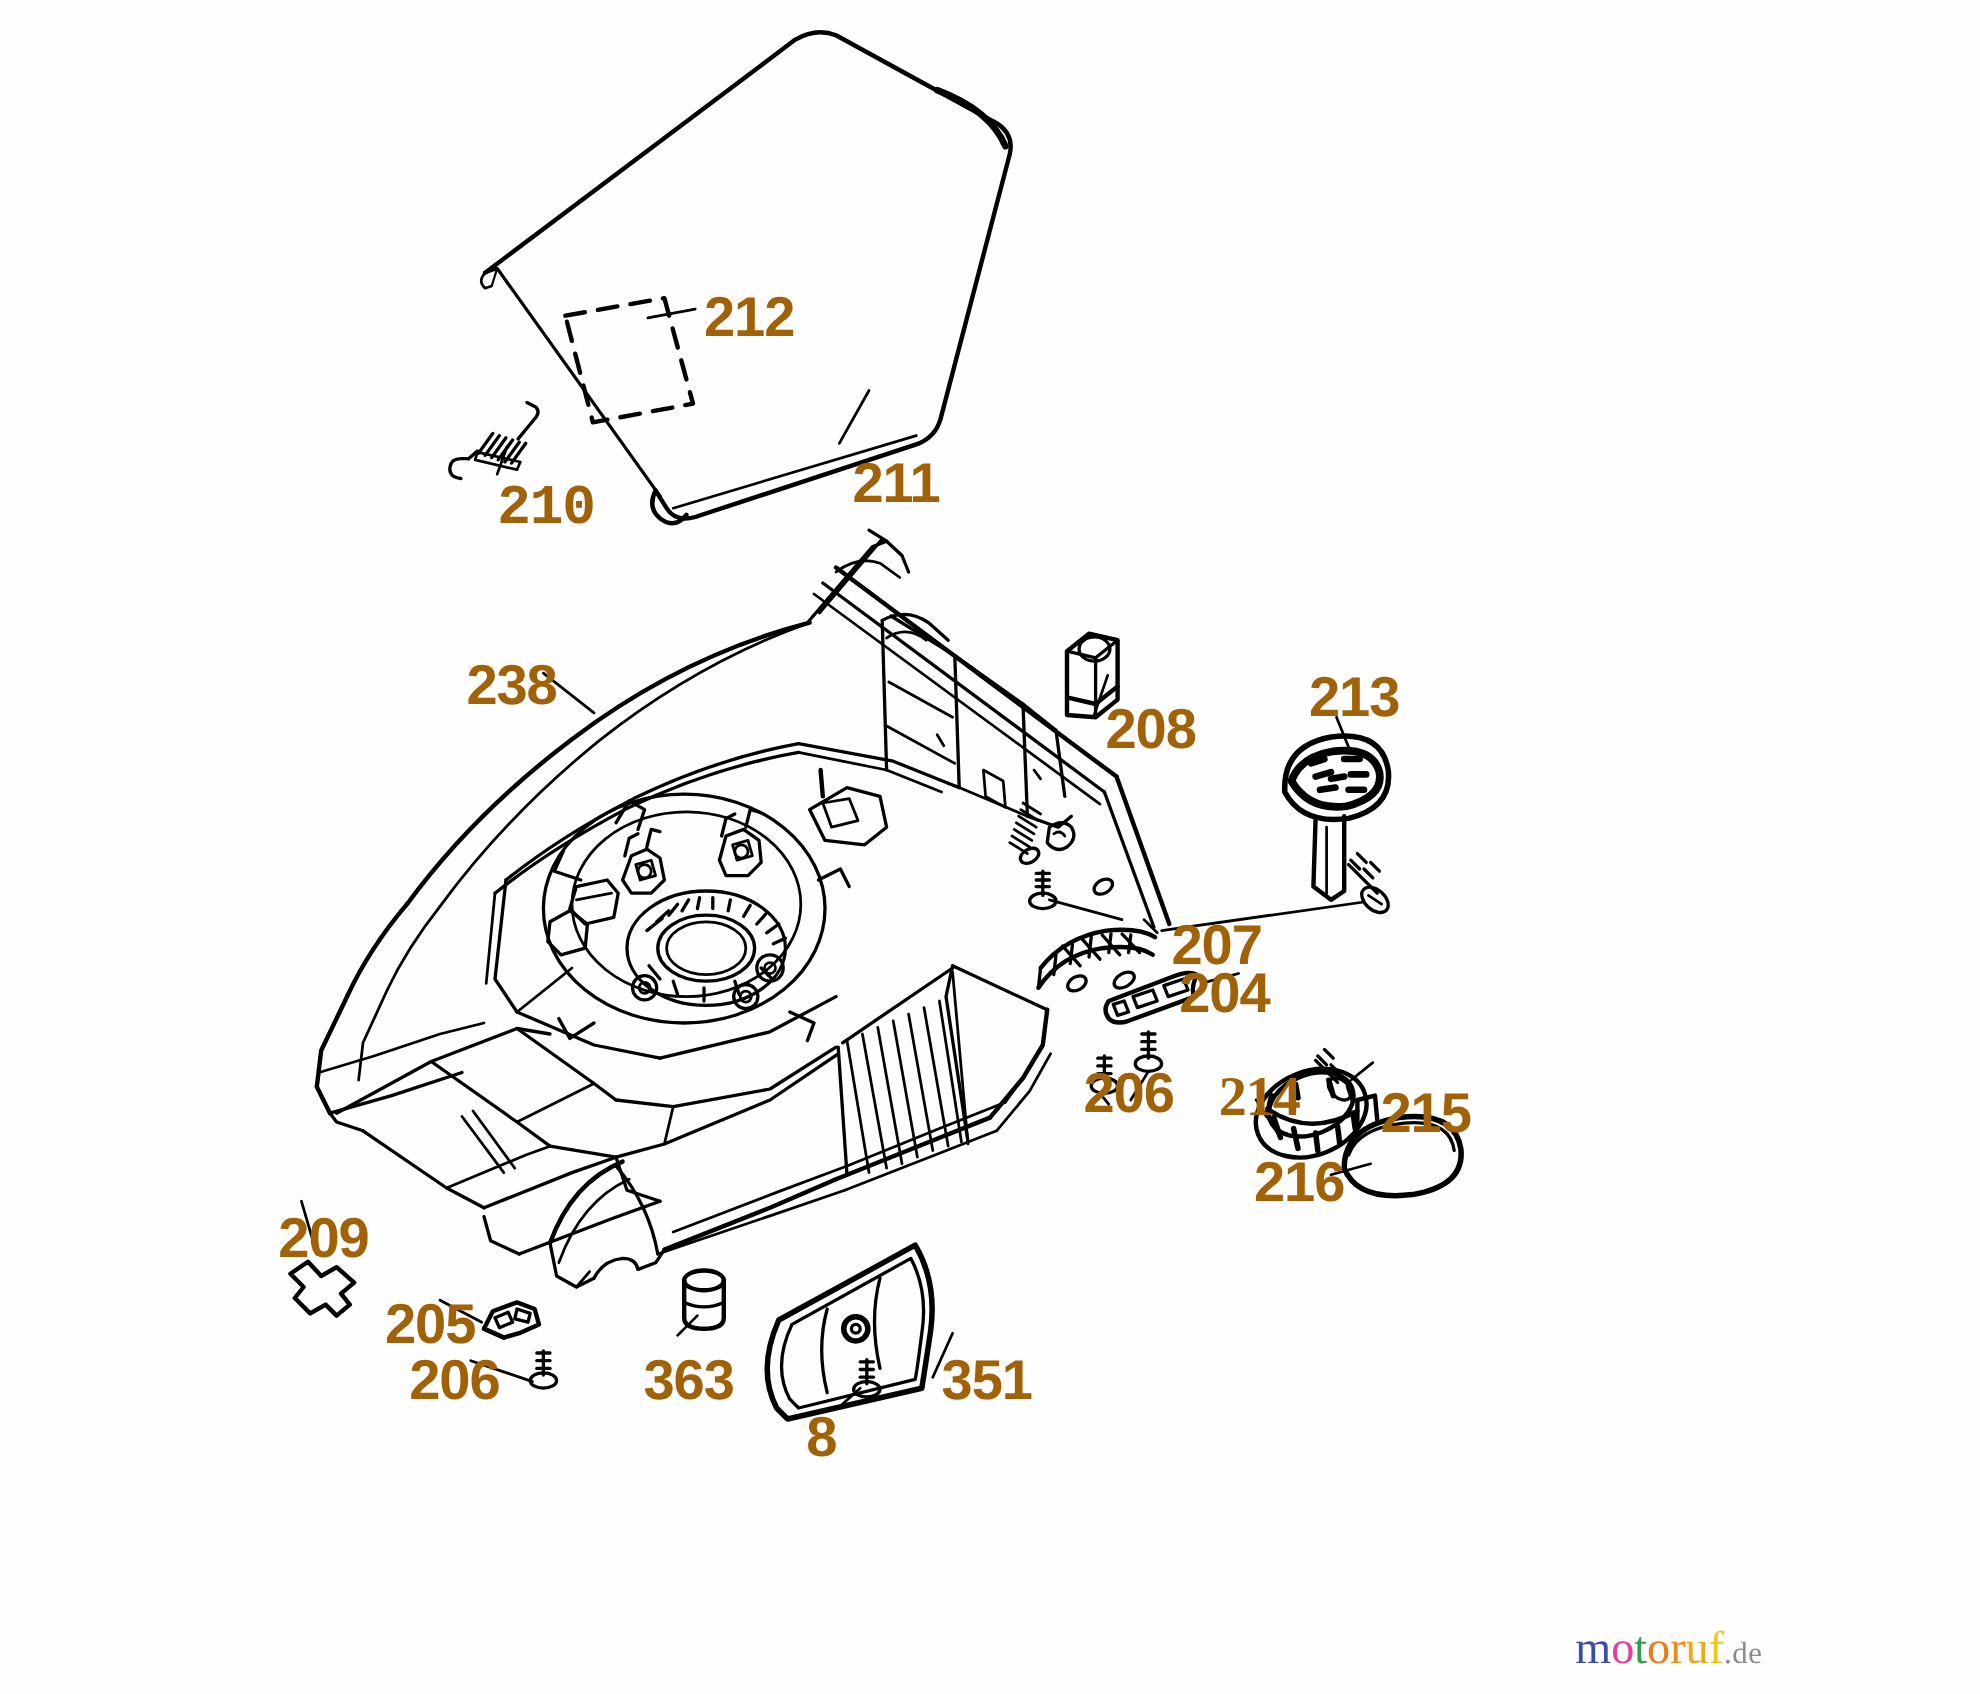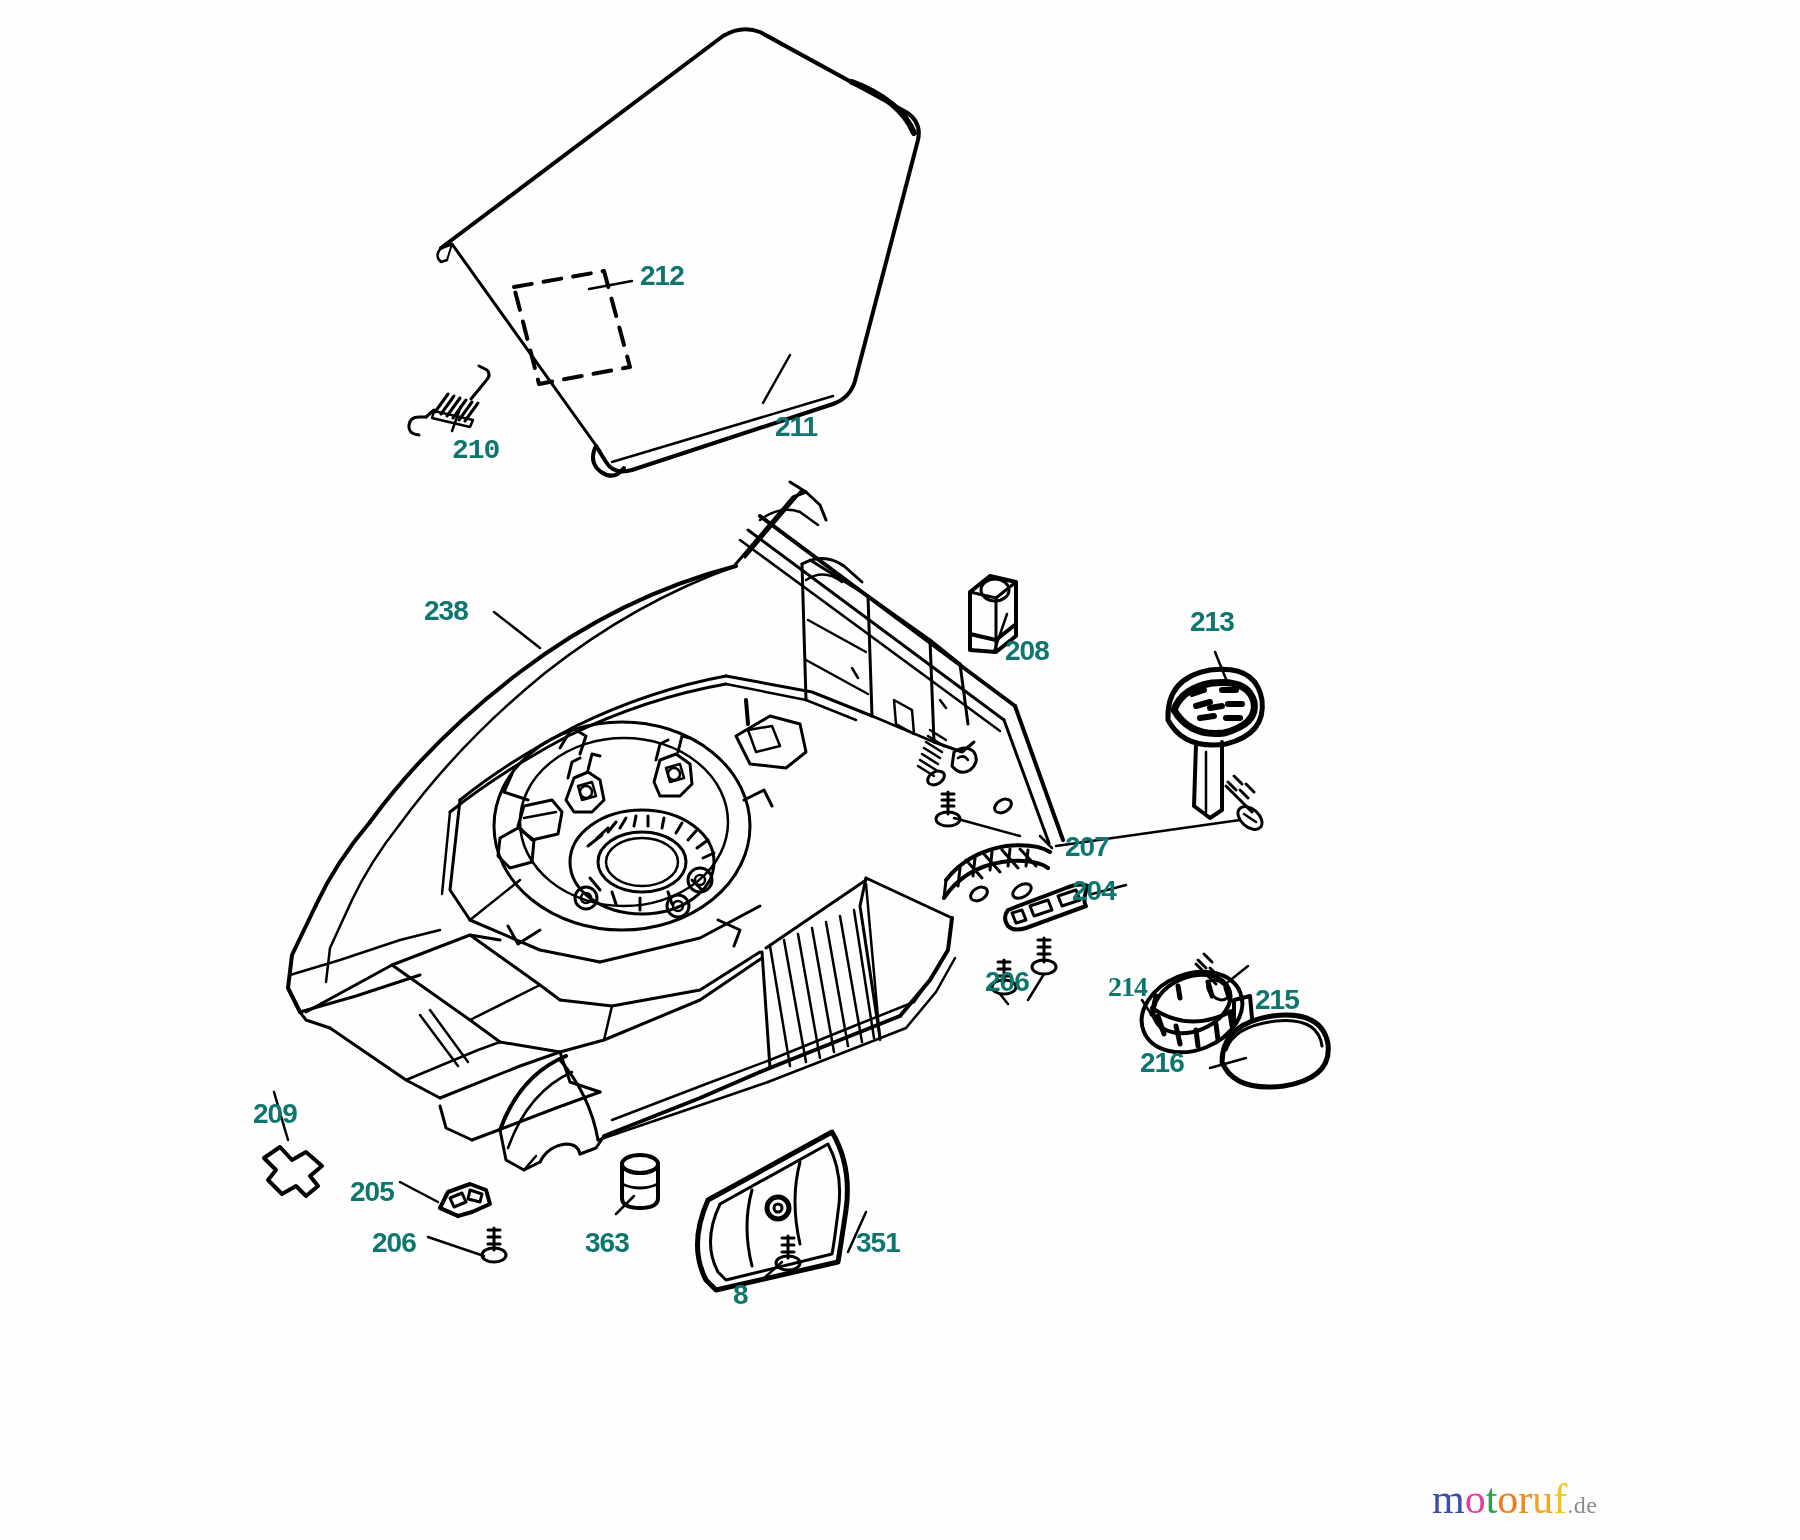--- a/index.html
+++ b/index.html
@@ -21,22 +21,22 @@
     position: absolute;
     left: 0;
     top: 0;
     width: 1800px;
     height: 1540px;
   }
   .callout {
     position: absolute;
     font-family: "Liberation Sans", sans-serif;
     font-weight: bold;
-    font-size: 28px;
-    color: #0f766e;
+    font-size: 51px;
+    color: #a16207;
     letter-spacing: -1px;
     white-space: nowrap;
     line-height: 1;
   }
   #brand-logo {
     position: absolute;
     left: 1432px;
     top: 1478px;
     font-family: "Liberation Serif", serif;
     font-size: 42px;
@@ -45,21 +45,21 @@
   }
   #brand-logo .l1 { color: #3b4da8; }
   #brand-logo .l2 { color: #e0409a; }
   #brand-logo .l3 { color: #2f9e4f; }
   #brand-logo .l4 { color: #ee7a1b; }
   #brand-logo .l5 { color: #e98c1c; }
   #brand-logo .l6 { color: #f0a81b; }
   #brand-logo .l7 { color: #f3c318; }
   #brand-logo .tld {
     color: #8a8a8a;
-    font-size: 24px;
+    font-size: 28px;
     letter-spacing: 0.5px;
   }
 </style>
 </head>
 <body>
 
 <div id="page">
 
   <svg id="diagram-svg" viewBox="0 0 1800 1540">
     <g fill="none" stroke="#000" stroke-width="3" stroke-linecap="round" stroke-linejoin="round">

